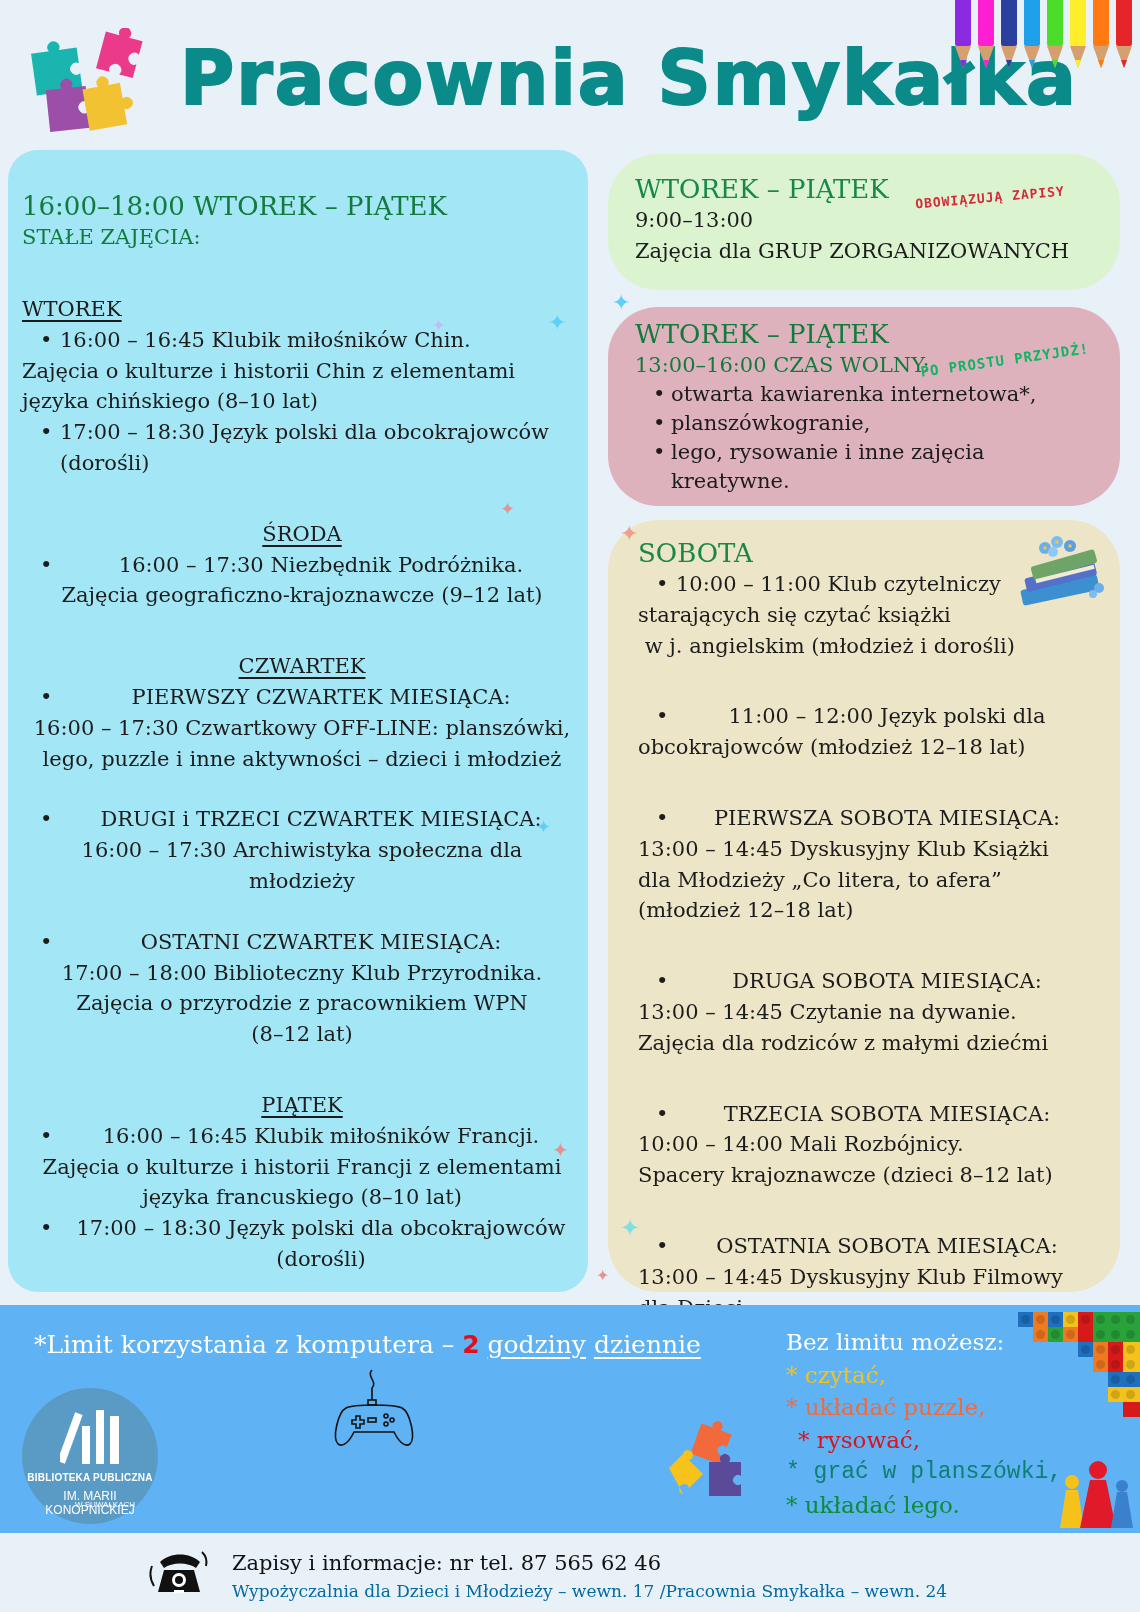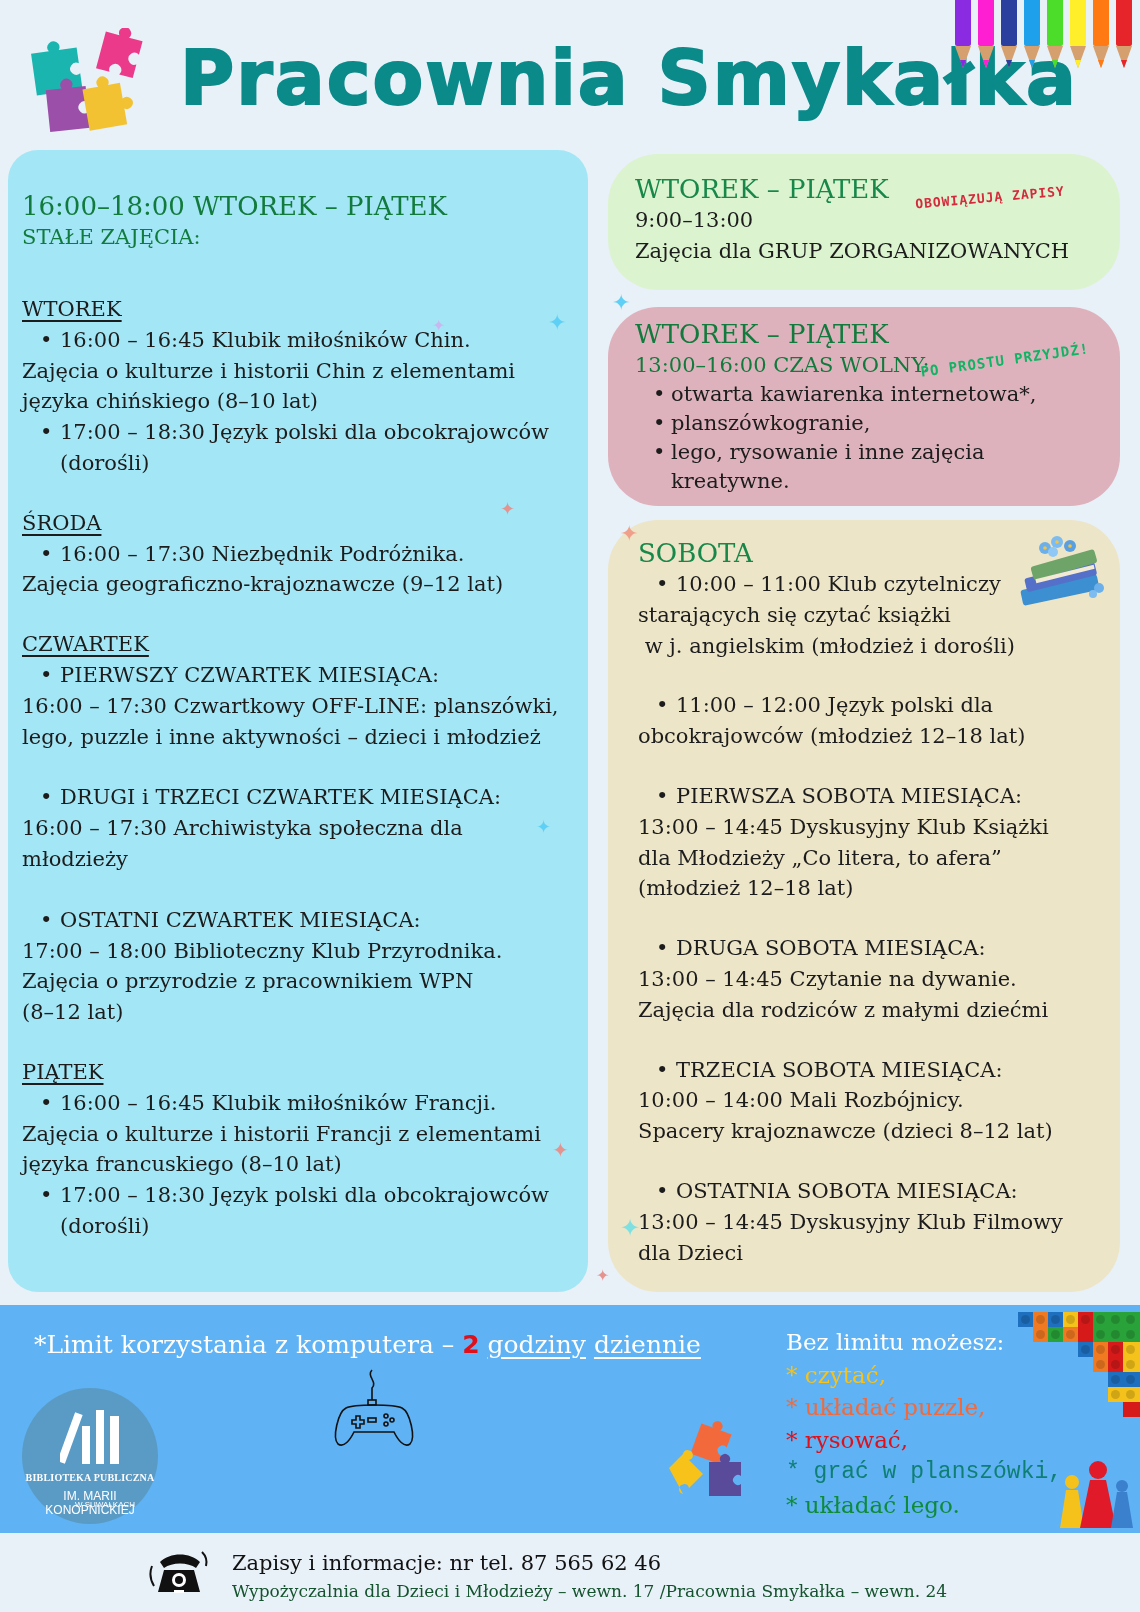--- a/index.html
+++ b/index.html
@@ -41,21 +41,21 @@
     .panel-cream { left: 608px; top: 520px; width: 512px; height: 772px; background: #ede5c8; border-radius: 50px; }
 
     .green-head { color: #127a3c; }
     .text { font-size: 21px; line-height: 30.8px; }
     .head-lg { font-size: 26px; line-height: 32px; }
     .head-md { font-size: 21px; line-height: 30px; }
     .u { text-decoration: underline; text-underline-offset: 4px; }
     .bullet-row { position: relative; padding-left: 38px; }
     .bullet-row::before { content: "•"; position: absolute; left: 18px; top: 0; }
     .cont { padding-left: 38px; }
-    .block { margin-top: 29px; }
+    .block { margin-top: 40px; text-align: center; }
 
     .blue-content { left: 22px; top: 190px; width: 560px; }
     .green-content { left: 635px; top: 173px; width: 450px; }
     .pink-content { left: 635px; top: 318px; width: 460px; }
     .cream-content { left: 638px; top: 537px; width: 460px; }
 
     .stamp {
       font-family: "DejaVu Sans Mono", monospace;
       font-weight: bold;
       letter-spacing: 1px;
@@ -69,44 +69,44 @@
     
     .band { left: 0; top: 1305px; width: 1140px; height: 228px; background: #5fb2f3; }
     .limit-line {
       left: 34px; top: 1330px; font-size: 25px; color: #ffffff; white-space: nowrap;
     }
     .limit-line .red { color: #e0101a; font-weight: bold; font-family: "DejaVu Sans", sans-serif; }
     .limit-line .ul { text-decoration: underline; text-underline-offset: 4px; }
 
     .logo { left: 22px; top: 1388px; width: 136px; height: 136px; border-radius: 50%; background: #5a9bc6; }
     .logo-text1 { position: absolute; left: 0; top: 84px; width: 136px; text-align: center; color: #fff;
-      font-family: Liberation Serif, serif; font-weight: bold; font-size: 10px; letter-spacing: 0.2px; }
+      font-family: Liberation Sans, sans-serif; font-weight: bold; font-size: 10px; letter-spacing: 0.2px; }
     .logo-text2 { position: absolute; left: 0; top: 101px; width: 136px; text-align: center; color: #fff;
       font-family: "Liberation Sans", sans-serif; font-size: 12px; }
     .logo-text3 { position: absolute; left: 15px; top: 112px; width: 136px; text-align: center; color: #fff;
       font-family: "Liberation Sans", sans-serif; font-size: 8px; }
 
     .gamepad { left: 332px; top: 1368px; width: 84px; height: 80px; }
     .puzzle-small { left: 665px; top: 1418px; width: 85px; height: 80px; }
 
     .nolimit { left: 786px; top: 1326px; font-size: 23px; line-height: 32.6px; }
     .nolimit .h { color: #ffffff; }
     .nl-0 { color: #f7c21a; }
     .nl-1 { color: #f26a3c; }
-    .nl-2 { color: #e0101a; }
+    .nl-2 { color: #e0101a; margin-left: 12px; }
     .nl-3 { color: #0f7f74; font-family: Liberation Mono, monospace; }
     .nl-4 { color: #0f8a38; }
 
     .lego { left: 1018px; top: 1310px; width: 122px; height: 110px; }
     .pawns { left: 1058px; top: 1460px; width: 82px; height: 70px; }
 
     
     .phone-icon { left: 148px; top: 1548px; width: 62px; height: 50px; }
     .contact1 { left: 232px; top: 1551px; font-size: 21px; color: #111; white-space: nowrap; }
-    .contact2 { left: 232px; top: 1581px; font-size: 17px; color: #14532d; white-space: nowrap; }
+    .contact2 { left: 232px; top: 1581px; font-size: 17px; color: #0369a1; white-space: nowrap; }
 
     .sparkle { position: absolute; font-family: "DejaVu Sans", sans-serif; line-height: 1; pointer-events: none; }
   </style>
 </head>
 <body>
 
 <svg class="abs puzzle-cluster" viewBox="0 0 125 110">
   <g>
     <path d="M4 22 h18 a6 6 0 1 1 10 0 h18 v16 a6 6 0 1 0 0 10 v16 h-18 a6 6 0 1 1 -10 0 h-18 z" fill="#1bb5b0" transform="rotate(-8 30 45)"></path>
     <path d="M70 8 h14 a6 6 0 1 1 10 0 h14 v14 a6 6 0 1 0 0 10 v14 h-14 a6 6 0 1 0 -10 0 h-14 z" fill="#ec3a8a" transform="rotate(15 90 28)"></path>

